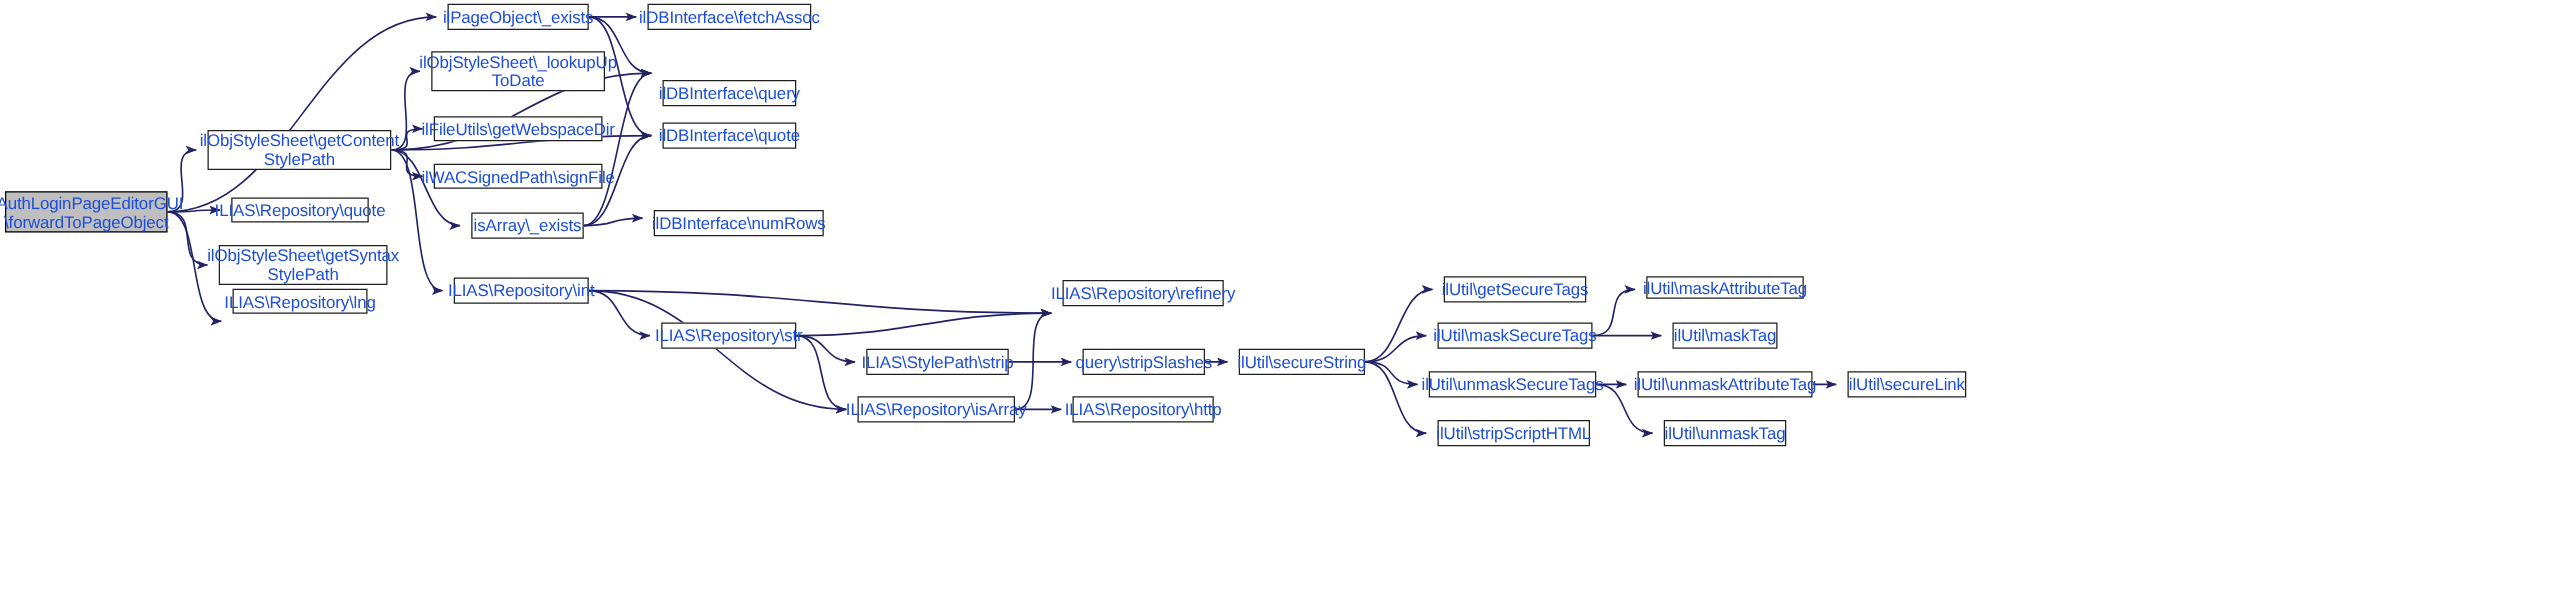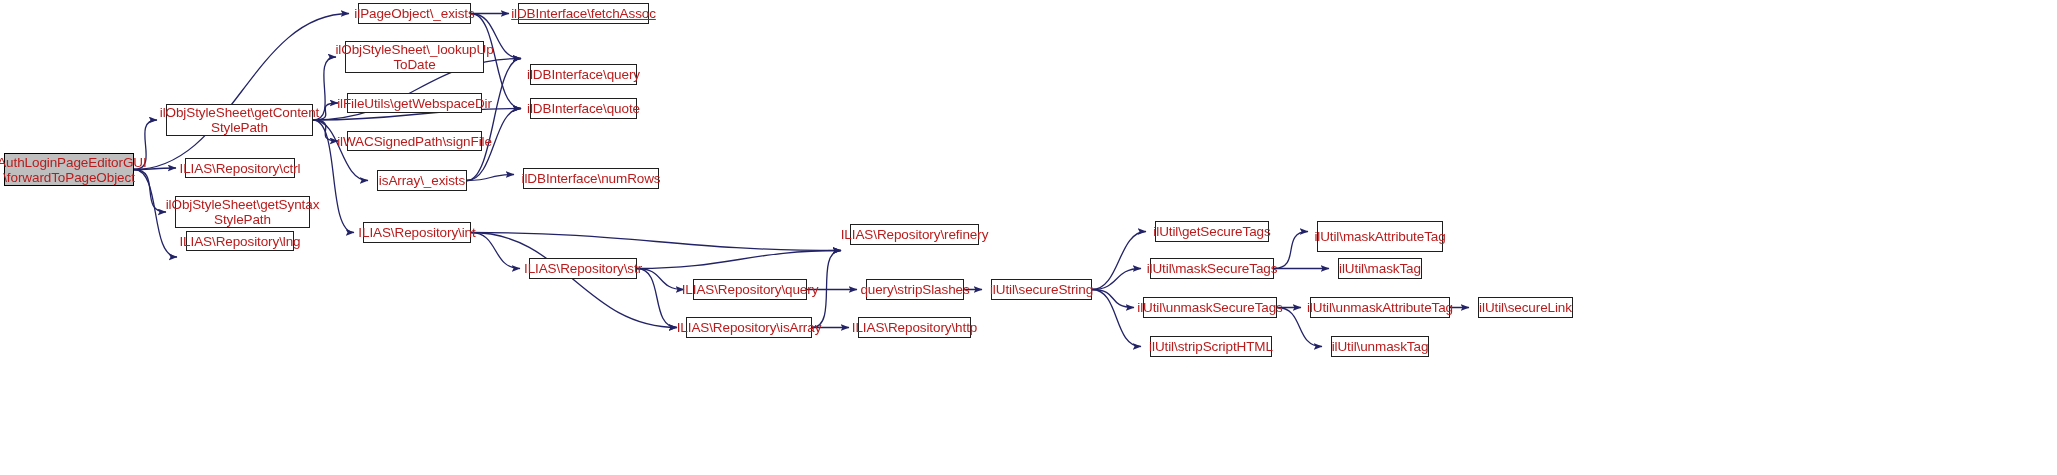--- a/index.html
+++ b/index.html
@@ -23,21 +23,21 @@
     top: 0;
     width: 2057px;
     height: 475px;
     pointer-events: none;
   }
   .node {
     position: absolute;
     box-sizing: border-box;
     border: 1px solid #1f1f1f;
     background: #ffffff;
-    color: #b91c1c;
+    color: #1d4ed8;
     font-size: 13.5px;
     line-height: 15px;
     display: flex;
     align-items: center;
     justify-content: center;
     text-align: center;
     white-space: pre-line;
     letter-spacing: -0.1px;
     z-index: 5;
   }
@@ -99,45 +99,45 @@
         <path d="M1277,307.5 C1305,307.5 1273,307.5 1301,307.5" fill="none" stroke="#222266" stroke-width="1.3" marker-end="url(#arrowhead)"></path>
         <path d="M1277,307.5 C1305,307.5 1294,346.5 1322,346.5" fill="none" stroke="#222266" stroke-width="1.3" marker-end="url(#arrowhead)"></path>
         <path d="M1450,307.5 C1478,307.5 1441,307.5 1469,307.5" fill="none" stroke="#222266" stroke-width="1.3" marker-end="url(#arrowhead)"></path>
       </g>
   </svg>
   <div id="node-group">
       <div class="node root" style="left: 4px; top: 153px; width: 130px; height: 33px;"><span class="node-label">ilAuthLoginPageEditorGUI
 \forwardToPageObject</span></div>
       <div class="node" style="left: 166px; top: 104px; width: 147px; height: 32px;"><span class="node-label">ilObjStyleSheet\getContent
 StylePath</span></div>
-      <div class="node" style="left: 185px; top: 158px; width: 110px; height: 20px;"><span class="node-label">ILIAS\Repository\ctrl</span></div>
+      <div class="node" style="left: 185px; top: 158px; width: 110px; height: 20px;"><span class="node-label">ILIAS\Repository\quote</span></div>
       <div class="node" style="left: 175px; top: 196px; width: 135px; height: 32px;"><span class="node-label">ilObjStyleSheet\getSyntax
 StylePath</span></div>
       <div class="node" style="left: 186px; top: 231px; width: 108px; height: 20px;"><span class="node-label">ILIAS\Repository\lng</span></div>
       <div class="node" style="left: 358px; top: 3px; width: 113px; height: 21px;"><span class="node-label">ilPageObject\_exists</span></div>
       <div class="node" style="left: 345px; top: 41px; width: 139px; height: 32px;"><span class="node-label">ilObjStyleSheet\_lookupUp
 ToDate</span></div>
       <div class="node" style="left: 347px; top: 93px; width: 135px; height: 20px;"><span class="node-label">ilFileUtils\getWebspaceDir</span></div>
       <div class="node" style="left: 347px; top: 131px; width: 135px; height: 20px;"><span class="node-label">ilWACSignedPath\signFile</span></div>
       <div class="node" style="left: 377px; top: 170px; width: 90px; height: 21px;"><span class="node-label">isArray\_exists</span></div>
       <div class="node" style="left: 363px; top: 222px; width: 108px; height: 21px;"><span class="node-label">ILIAS\Repository\int</span></div>
-      <div class="node" style="left: 518px; top: 3px; width: 131px; height: 21px; text-decoration: underline;"><span class="node-label">ilDBInterface\fetchAssoc</span></div>
+      <div class="node" style="left: 518px; top: 3px; width: 131px; height: 21px;"><span class="node-label">ilDBInterface\fetchAssoc</span></div>
       <div class="node" style="left: 530px; top: 64px; width: 107px; height: 21px;"><span class="node-label">ilDBInterface\query</span></div>
       <div class="node" style="left: 530px; top: 98px; width: 107px; height: 21px;"><span class="node-label">ilDBInterface\quote</span></div>
       <div class="node" style="left: 523px; top: 168px; width: 136px; height: 21px; text-align: center;"><span class="node-label">ilDBInterface\numRows</span></div>
       <div class="node" style="left: 529px; top: 258px; width: 108px; height: 21px;"><span class="node-label">ILIAS\Repository\str</span></div>
-      <div class="node" style="left: 693px; top: 279px; width: 114px; height: 21px;"><span class="node-label">ILIAS\Repository\query</span></div>
+      <div class="node" style="left: 693px; top: 279px; width: 114px; height: 21px;"><span class="node-label">ILIAS\StylePath\strip</span></div>
       <div class="node" style="left: 686px; top: 317px; width: 126px; height: 21px;"><span class="node-label">ILIAS\Repository\isArray</span></div>
       <div class="node" style="left: 858px; top: 317px; width: 113px; height: 21px;"><span class="node-label">ILIAS\Repository\http</span></div>
       <div class="node" style="left: 866px; top: 279px; width: 98px; height: 21px;"><span class="node-label">query\stripSlashes</span></div>
       <div class="node" style="left: 850px; top: 224px; width: 129px; height: 21px;"><span class="node-label">ILIAS\Repository\refinery</span></div>
       <div class="node" style="left: 991px; top: 279px; width: 101px; height: 21px;"><span class="node-label">ilUtil\secureString</span></div>
       <div class="node" style="left: 1155px; top: 221px; width: 114px; height: 21px;"><span class="node-label">ilUtil\getSecureTags</span></div>
       <div class="node" style="left: 1150px; top: 258px; width: 124px; height: 21px;"><span class="node-label">ilUtil\maskSecureTags</span></div>
       <div class="node" style="left: 1143px; top: 297px; width: 134px; height: 21px;"><span class="node-label">ilUtil\unmaskSecureTags</span></div>
       <div class="node" style="left: 1150px; top: 336px; width: 122px; height: 21px;"><span class="node-label">ilUtil\stripScriptHTML</span></div>
-      <div class="node" style="left: 1317px; top: 221px; width: 126px; height: 31px;"><span class="node-label">ilUtil\maskAttributeTag</span></div>
+      <div class="node" style="left: 1317px; top: 221px; width: 126px; height: 18px;"><span class="node-label">ilUtil\maskAttributeTag</span></div>
       <div class="node" style="left: 1338px; top: 258px; width: 84px; height: 21px;"><span class="node-label">ilUtil\maskTag</span></div>
       <div class="node" style="left: 1310px; top: 297px; width: 140px; height: 21px;"><span class="node-label">ilUtil\unmaskAttributeTag</span></div>
       <div class="node" style="left: 1331px; top: 336px; width: 98px; height: 21px;"><span class="node-label">ilUtil\unmaskTag</span></div>
       <div class="node" style="left: 1478px; top: 297px; width: 95px; height: 21px;"><span class="node-label">ilUtil\secureLink</span></div>
     </div>
 </div>
 
 </body></html>

